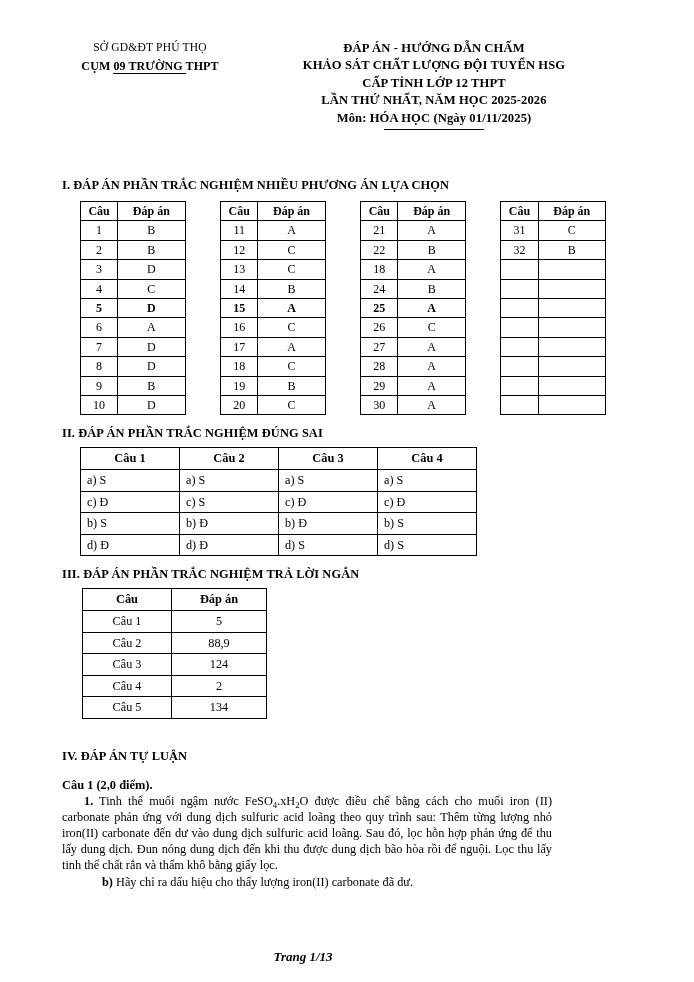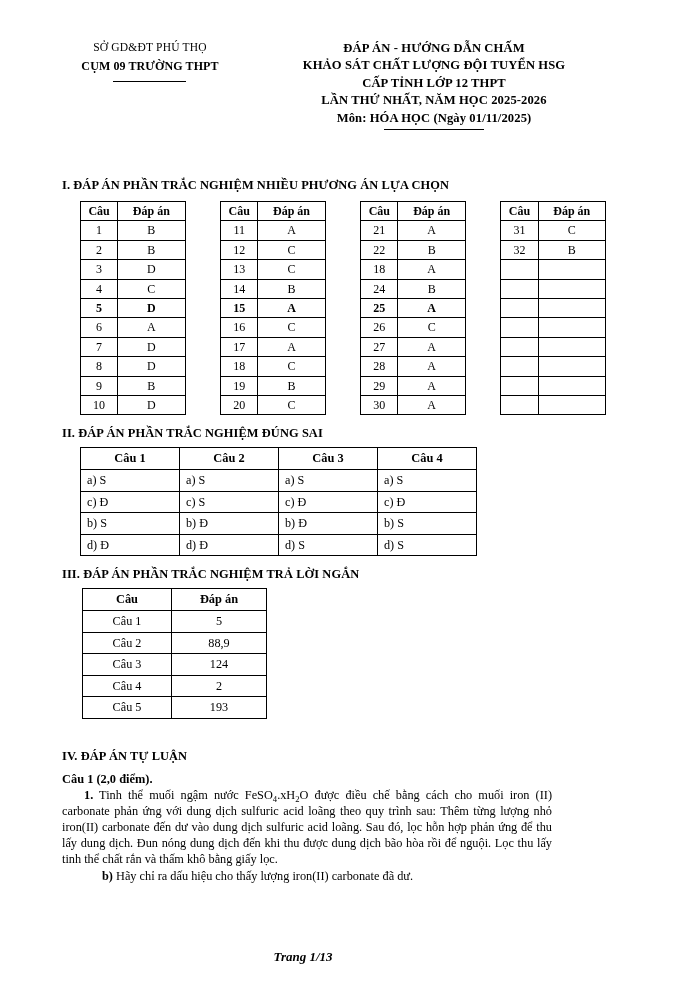--- a/index.html
+++ b/index.html
@@ -40,21 +40,21 @@
   }
   .header-left .line2 {
     font-size: 12px;
     font-weight: bold;
     letter-spacing: 0.1px;
     display: inline-block;
     position: relative;
   }
   .header-left .line2 .ul-part {
     border-bottom: 1.1px solid #000;
-    padding-bottom: 8px;
+    padding-bottom: 0px;
   }
   .header-right {
     flex: 1;
     text-align: center;
     line-height: 1.38;
     padding-right: 38px;
   }
   .header-right div {
     font-weight: bold;
     font-size: 12.6px;
@@ -154,21 +154,21 @@
   .prose {
     margin-left: 62px;
     margin-right: 54px;
     font-size: 12.3px;
     line-height: 1.30;
     text-align: justify;
   }
   .q-label {
     font-weight: bold;
     font-size: 12.4px;
-    margin-top: 7px;
+    margin-top: 13px;
   }
   .para {
     margin-top: 1px;
     text-indent: 22px;
   }
   .para .lead { font-weight: bold; }
   .sub-item {
     margin-top: 1px;
     padding-left: 40px;
   }
@@ -488,21 +488,21 @@
       <tr>
           <td>Câu 3</td>
           <td>124</td>
         </tr>
       <tr>
           <td>Câu 4</td>
           <td>2</td>
         </tr>
       <tr>
           <td>Câu 5</td>
-          <td>193</td>
+          <td>134</td>
         </tr>
     </tbody>
   </table>
 
   <div class="sec-heading" id="sec4-heading">IV. ĐÁP ÁN TỰ LUẬN</div>
 
   <div class="prose">
     <div class="q-label">Câu 1 (2,0 điểm).</div>
     <div class="para"><span class="lead">1.</span><span> Tinh thể muối ngậm nước FeSO</span><sub>4</sub><span>.xH</span><sub>2</sub><span>O được điều chế bằng cách cho muối iron (II) carbonate phản ứng với dung dịch sulfuric acid loãng theo quy trình sau: Thêm từng lượng nhỏ iron(II) carbonate đến dư vào dung dịch sulfuric acid loãng. Sau đó, lọc hỗn hợp phản ứng để thu lấy dung dịch. Đun nóng dung dịch đến khi thu được dung dịch bão hòa rồi để nguội. Lọc thu lấy tinh thể chất rắn và thấm khô bằng giấy lọc.</span></div>
     <div class="sub-item"><span class="tag">b)</span><span> Hãy chỉ ra dấu hiệu cho thấy lượng iron(II) carbonate đã dư.</span></div>

